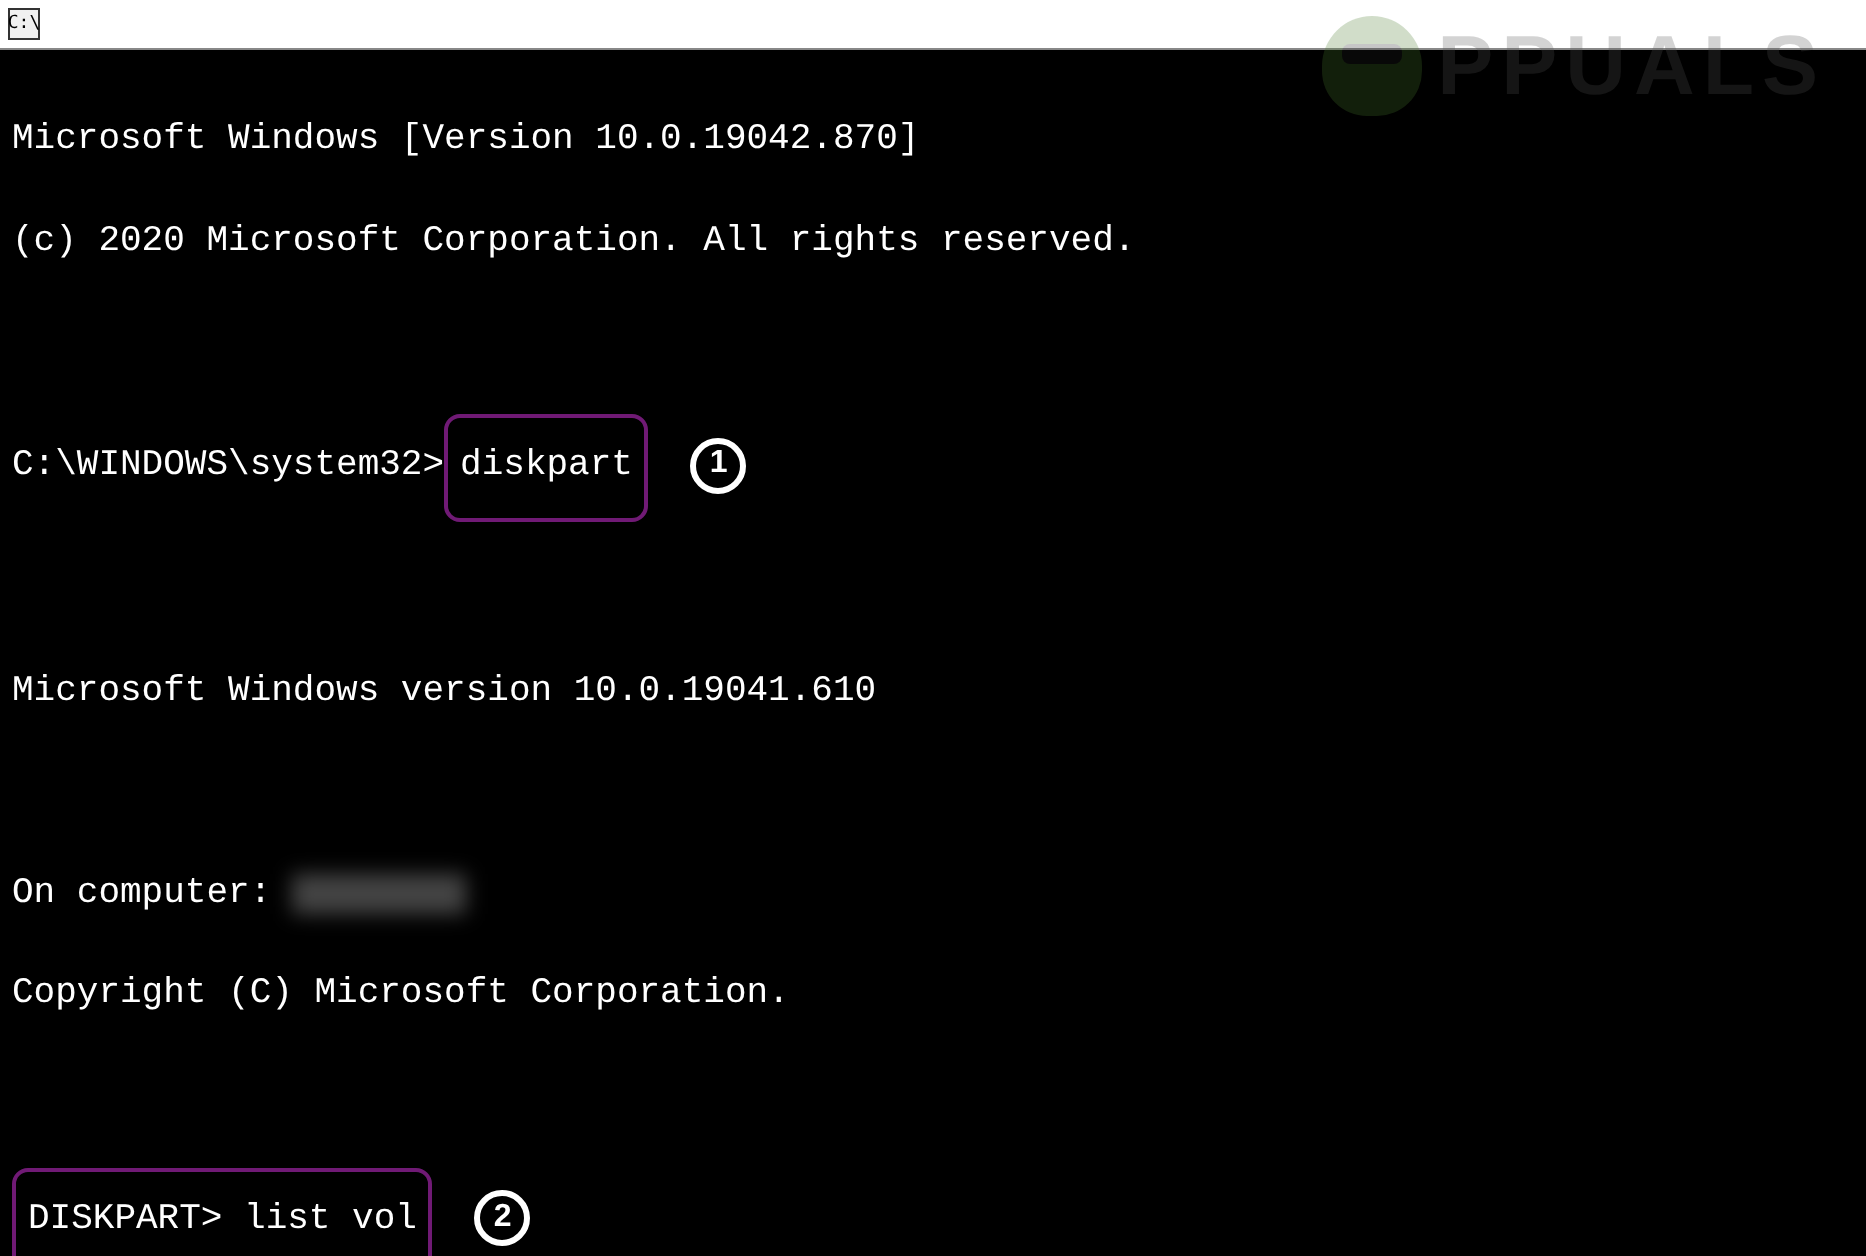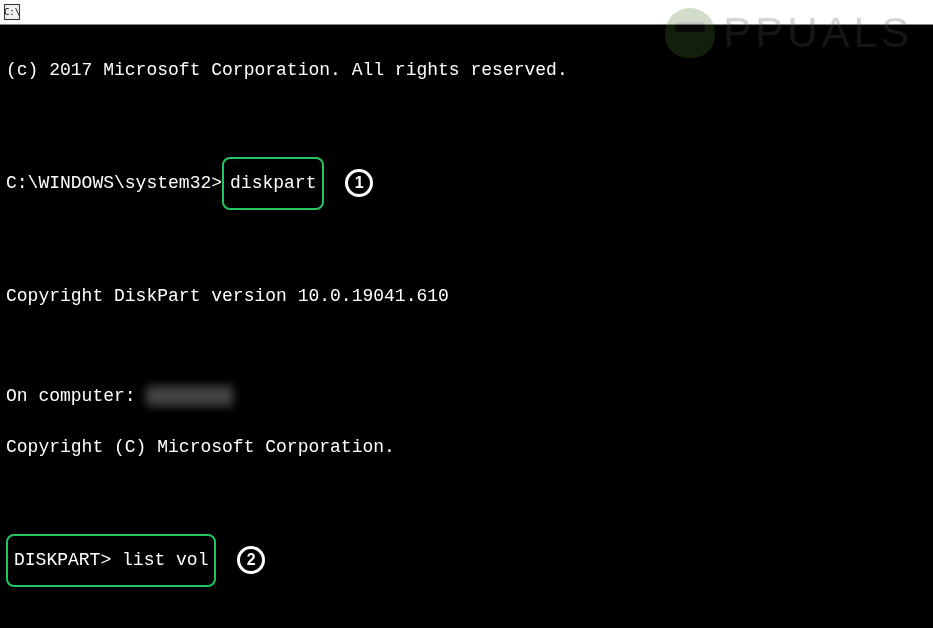--- a/index.html
+++ b/index.html
@@ -37,21 +37,21 @@
       font-family: Consolas, monospace;
     }
     .terminal {
       padding: 8px 6px;
       line-height: 1.4;
       white-space: pre;
       position: relative;
     }
     .line { display: block; }
     .highlight-box {
-      border: 2px solid #22c55e;
+      border: 2px solid #701a75;
       border-radius: 8px;
       padding: 12px 6px;
       display: inline-block;
       margin: -2px 0;
     }
     .num-badge {
       display: inline-flex;
       width: 28px;
       height: 28px;
       border-radius: 50%;
@@ -74,21 +74,21 @@
     }
     .watermark {
       position: absolute;
       top: 8px;
       right: 20px;
       opacity: 0.25;
       font-family: Arial, sans-serif;
       font-size: 42px;
       letter-spacing: 4px;
       color: #555;
-      font-weight: normal;
+      font-weight: bold;
       display: flex;
       align-items: center;
     }
     .watermark-icon {
       width: 50px;
       height: 50px;
       background: #4a7c2e;
       border-radius: 50% 50% 45% 45%;
       position: relative;
       margin-right: 8px;
@@ -108,25 +108,26 @@
 <div class="titlebar">
   <span class="titlebar-icon">C:\</span>
 </div>
 
 <div class="watermark">
   <span class="watermark-icon"></span>
   <span>PPUALS</span>
 </div>
 
 <div class="terminal">
-<span class="line">(c) 2017 Microsoft Corporation. All rights reserved.</span>
+<span class="line">Microsoft Windows [Version 10.0.19042.870]</span>
+<span class="line">(c) 2020 Microsoft Corporation. All rights reserved.</span>
 <span class="line">&nbsp;</span>
 <span class="line"><span>C:\WINDOWS\system32&gt;</span><span class="highlight-box">diskpart</span> <span class="num-badge">1</span></span>
 <span class="line">&nbsp;</span>
-<span class="line">Copyright DiskPart version 10.0.19041.610</span>
+<span class="line">Microsoft Windows version 10.0.19041.610</span>
 <span class="line">&nbsp;</span>
 <span class="line"><span>On computer: </span><span class="blur-text">REDACTED</span></span>
 <span class="line">Copyright (C) Microsoft Corporation.</span>
 <span class="line">&nbsp;</span>
 <span class="line"><span class="highlight-box"><span>DISKPART&gt; </span><span>list vol</span></span> <span class="num-badge">2</span></span>
 <span class="line">&nbsp;</span>
 
 
 
 

